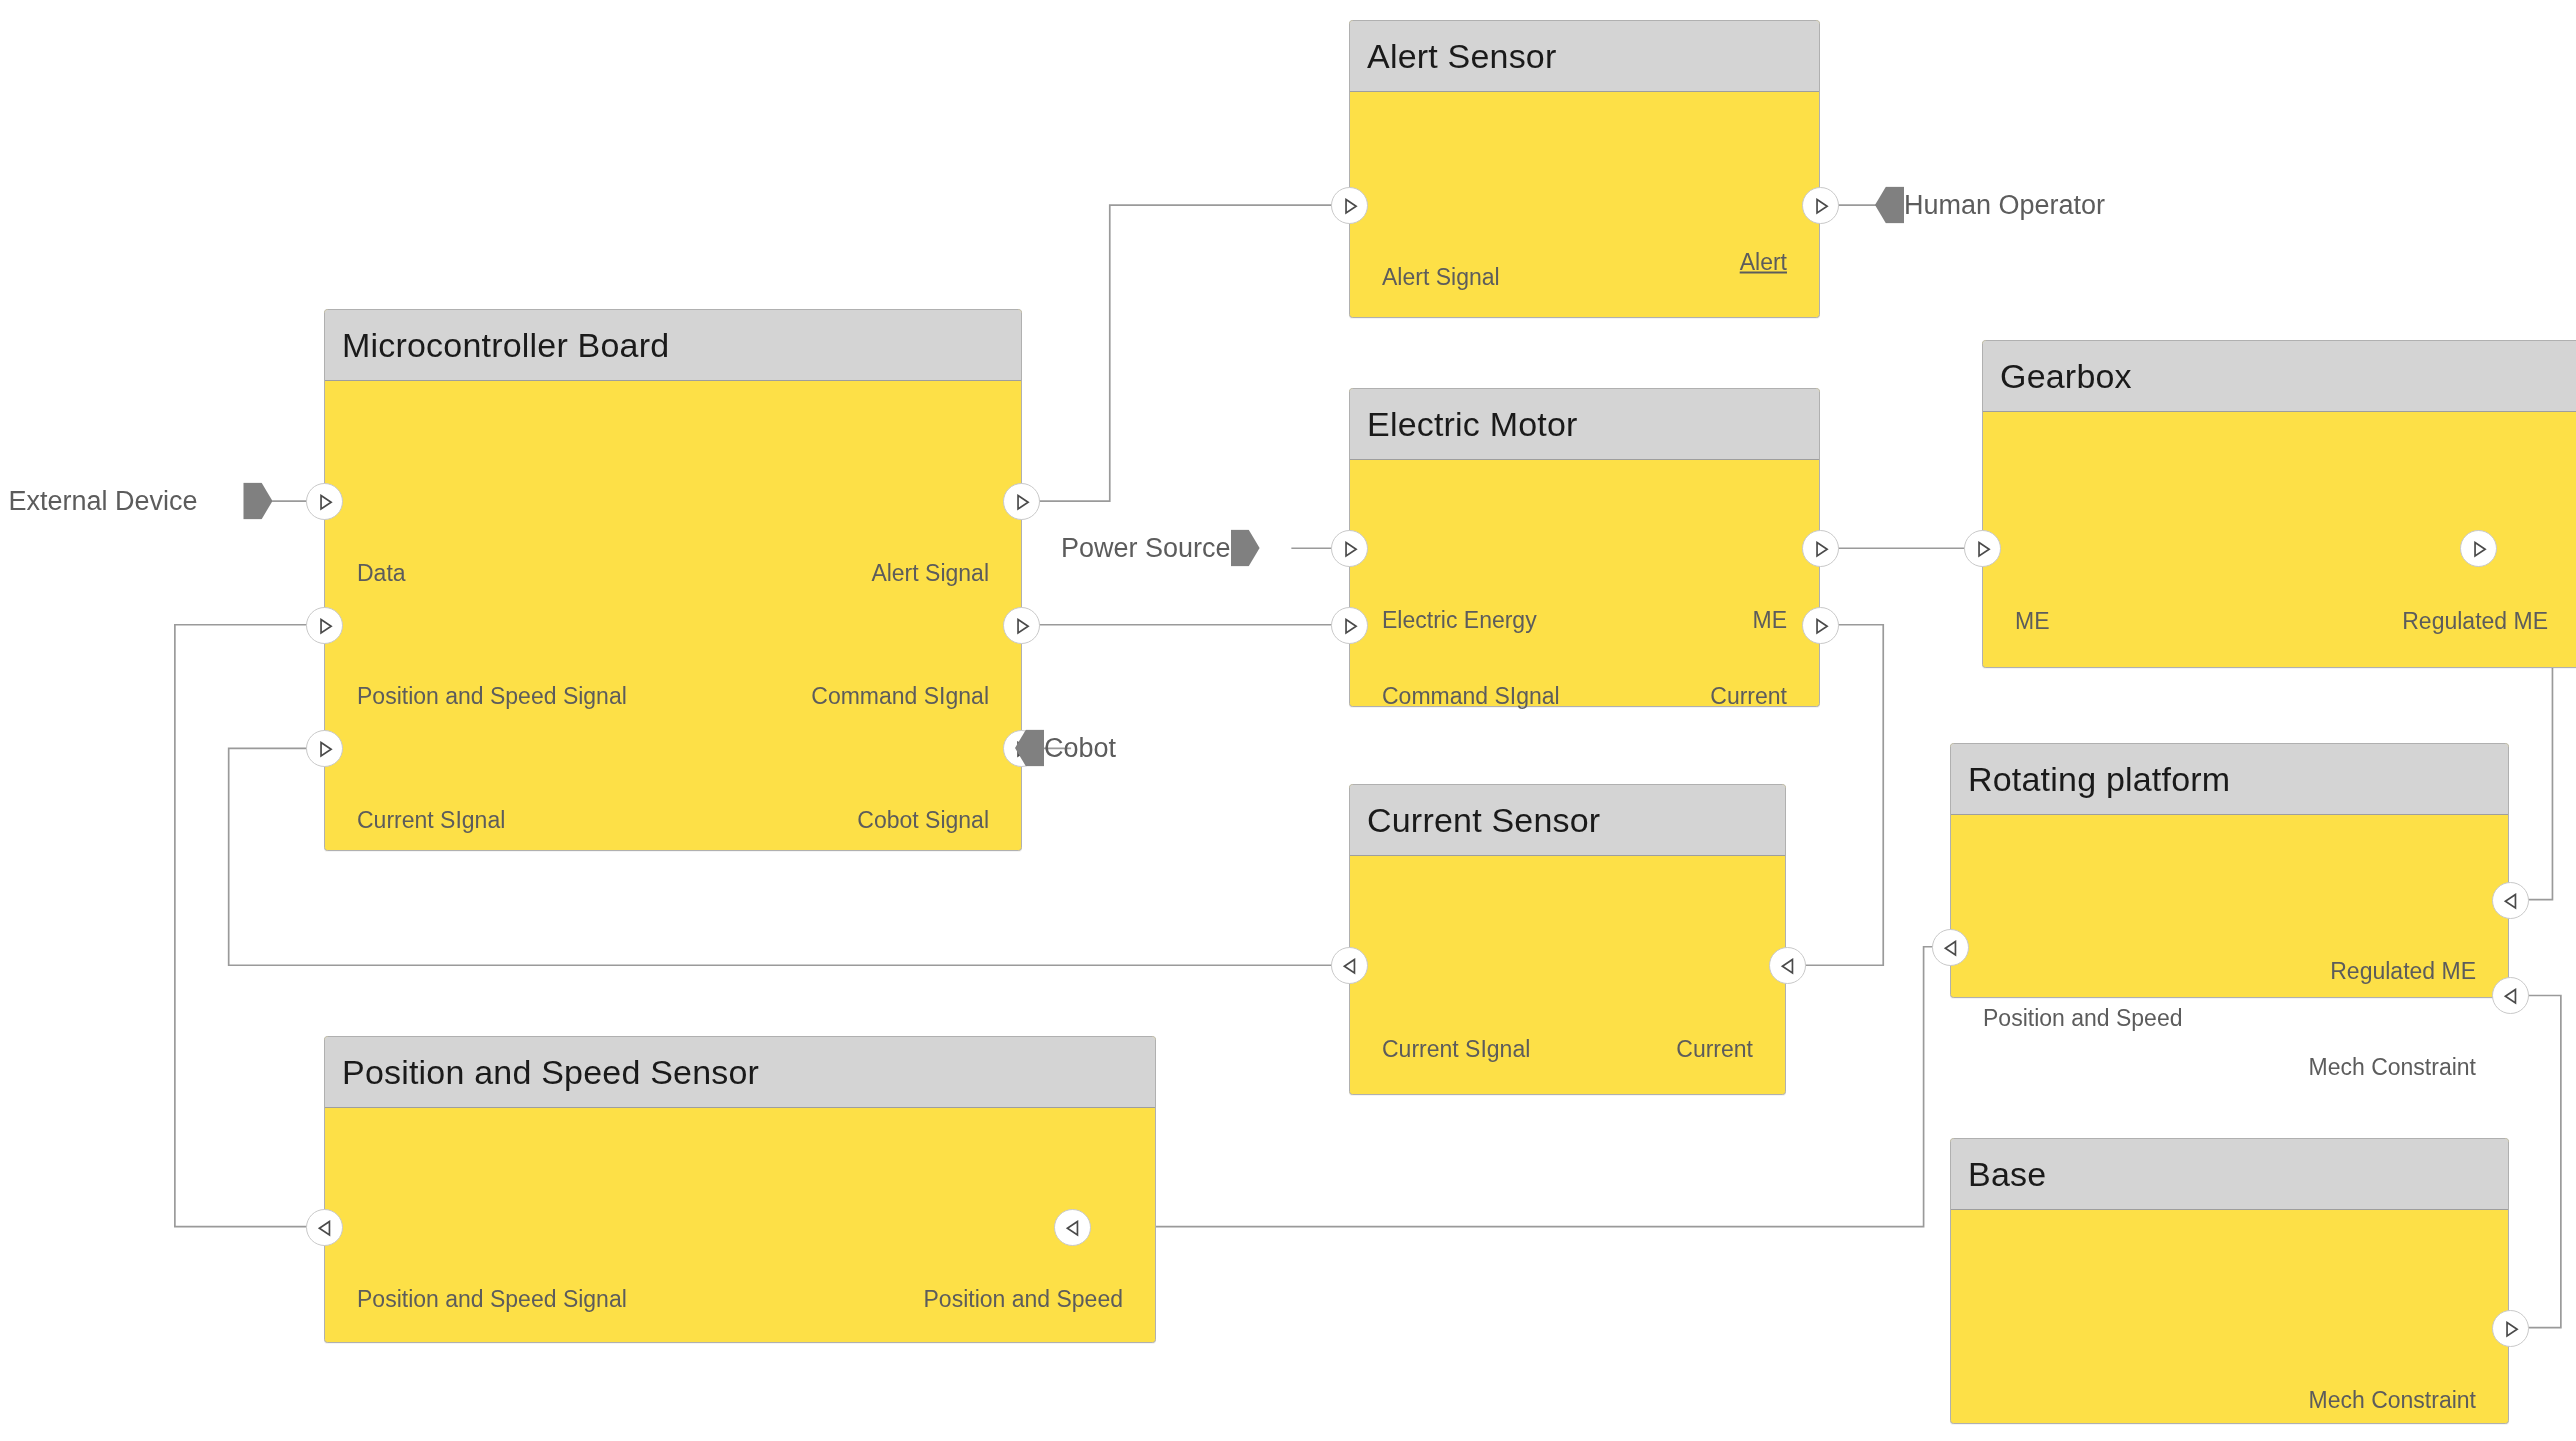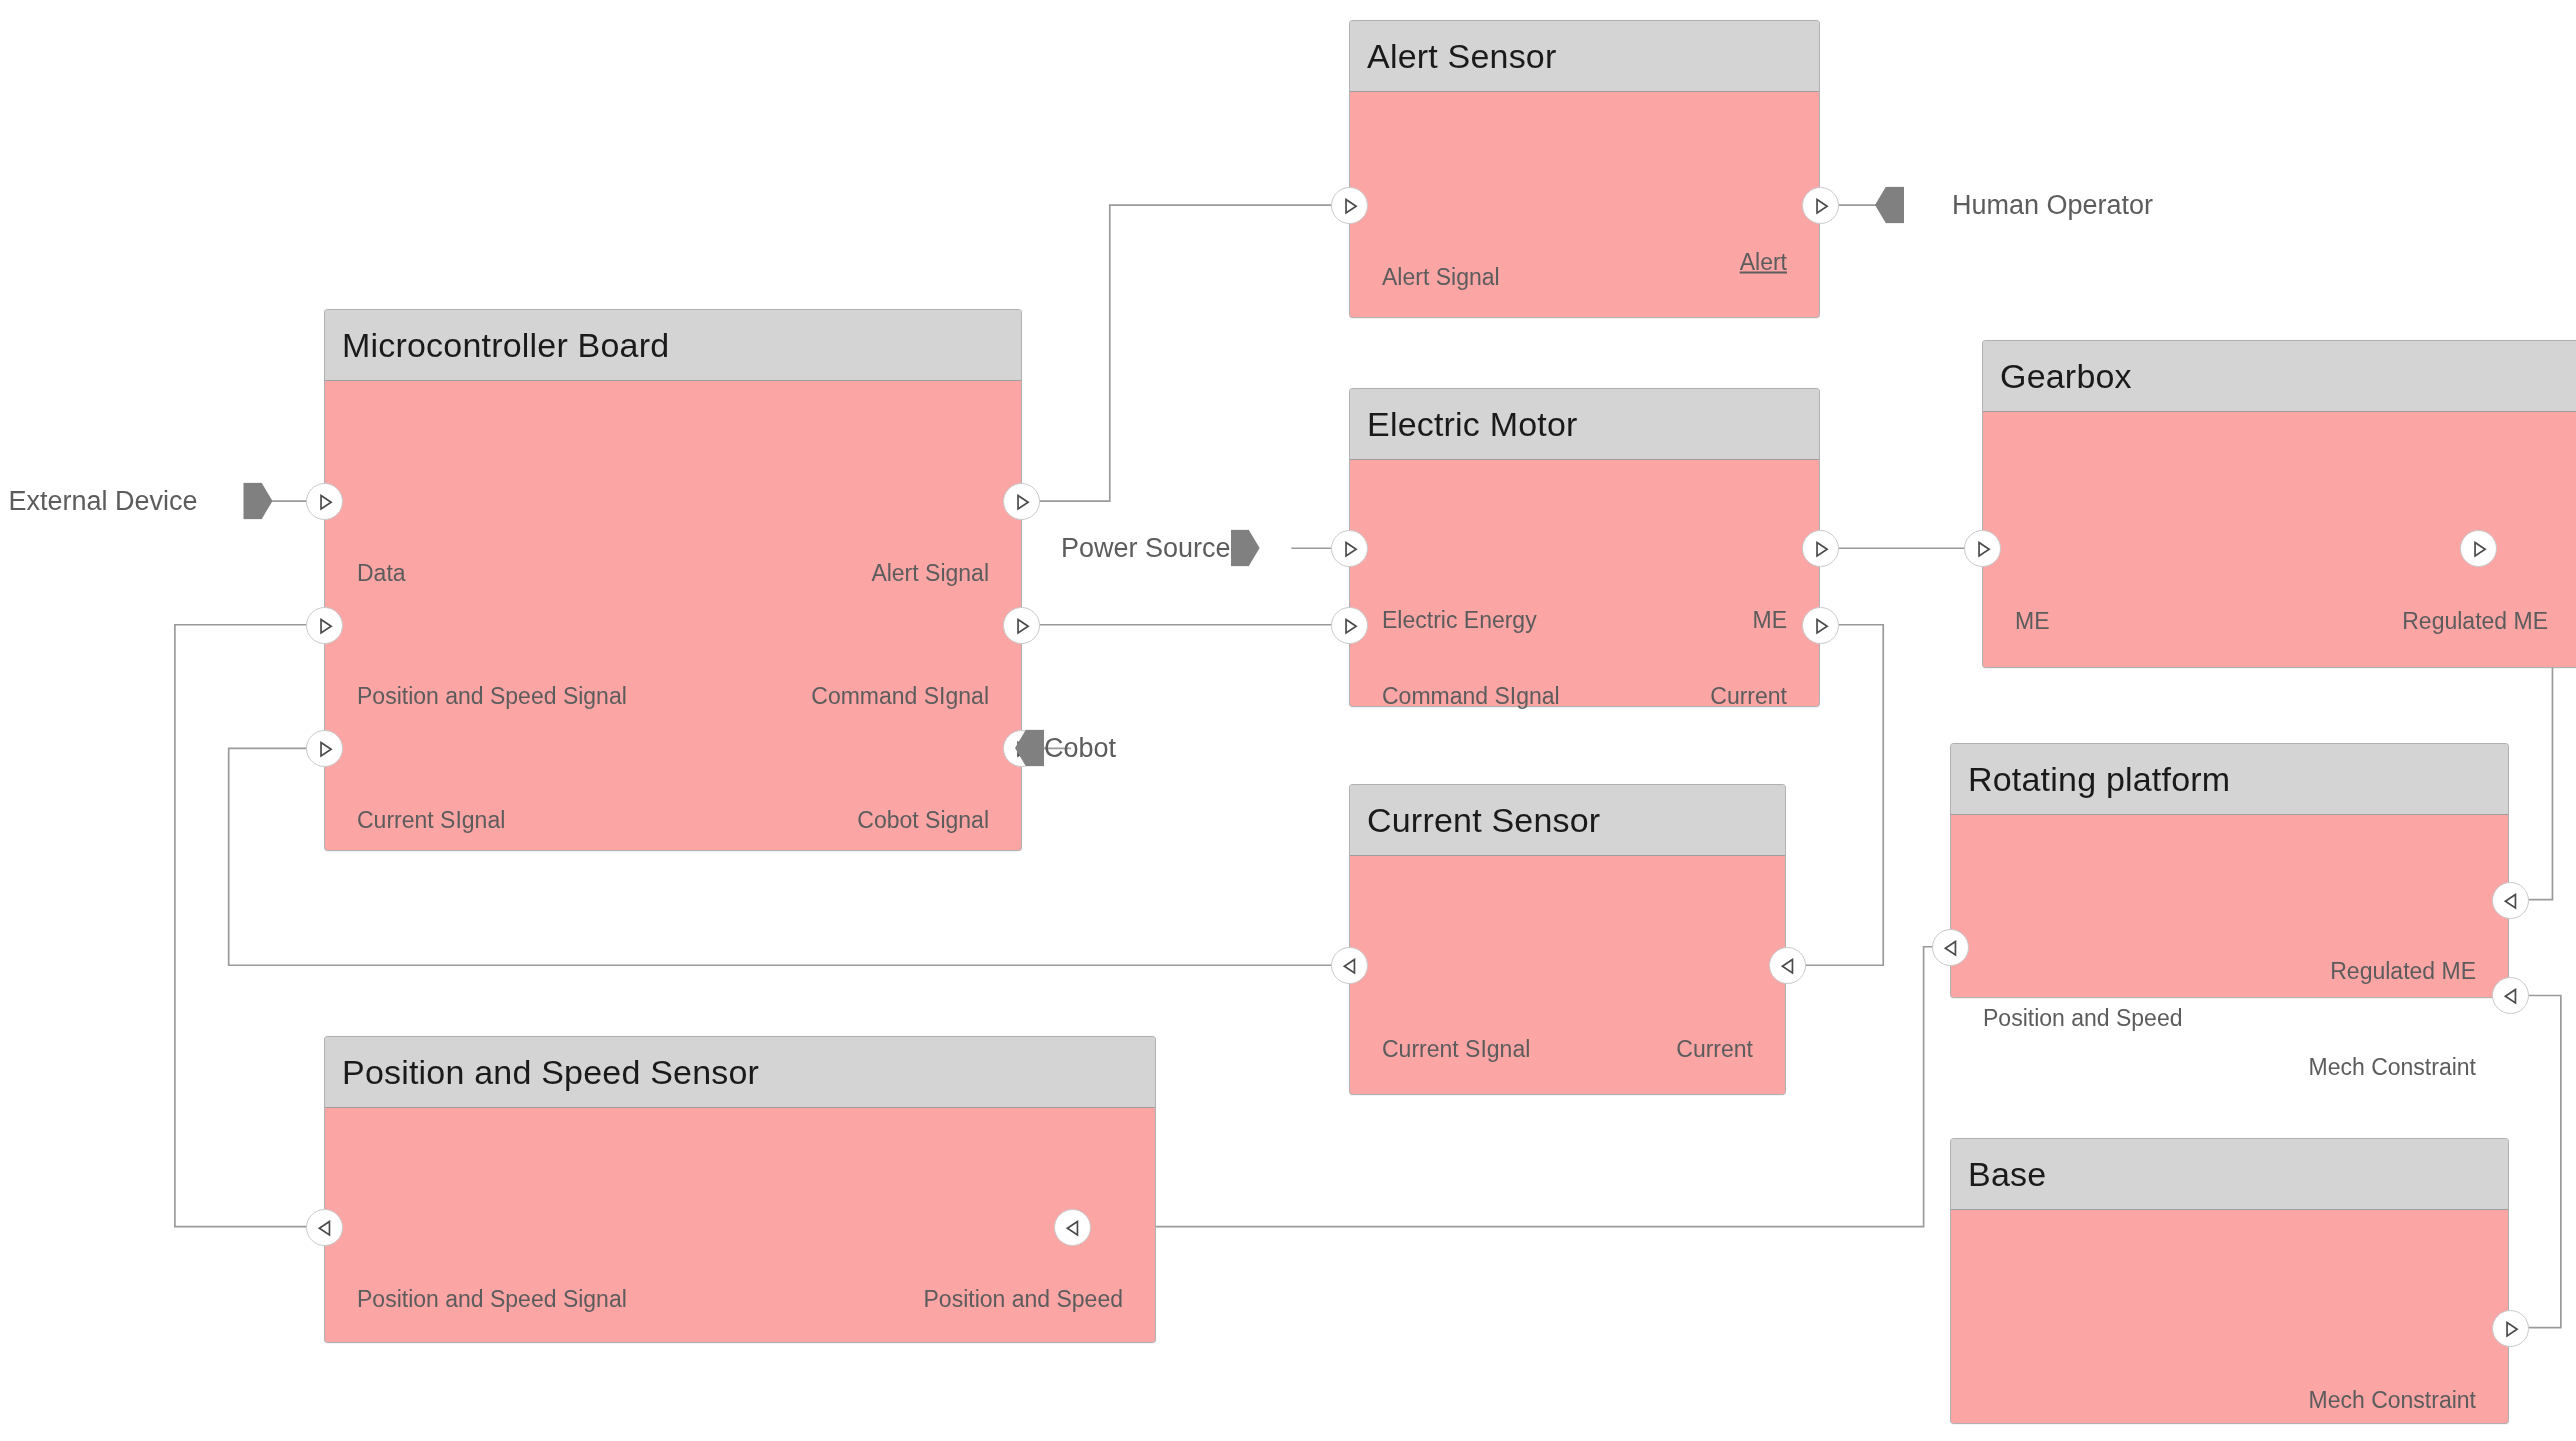--- a/index.html
+++ b/index.html
@@ -12,21 +12,21 @@
     width: 2576px;
     height: 1442px;
     background: #ffffff;
     font-family: "Liberation Sans", sans-serif;
     overflow: hidden;
   }
   
   .block {
     position: absolute;
     box-sizing: border-box;
-    background: #fca5a5;
+    background: #fde047;
     border: 1.7px solid #b0b0b0;
     border-radius: 3.4px;
     box-shadow: 0 0.8px 0 rgba(0,0,0,0.06);
   }
   .block-header {
     box-sizing: border-box;
     height: 71px;
     background: #d4d4d4;
     border-bottom: 1.7px solid #9e9e9e;
     border-radius: 1.7px 1.7px 0 0;
@@ -344,21 +344,21 @@
   <div class="actor" style="left:8.4px; top:501px;gap:46px;">
     <span class="actor-label">External Device</span>
     <span class="actor-shape right"></span>
   </div>
 
   <div class="actor" style="left:1061px; top:548px;">
     <span class="actor-label">Power Source</span>
     <span class="actor-shape right"></span>
   </div>
 
-  <div class="actor" style="left:1875px; top:205px;gap:48px;">
+  <div class="actor" style="left:1875px; top:205px;">
     <span class="actor-shape left"></span>
     <span class="actor-label">Human Operator</span>
   </div>
 
   <div class="actor" style="left:1015px; top:748px;">
     <span class="actor-shape left"></span>
     <span class="actor-label">Cobot</span>
   </div>
 
 </div>

